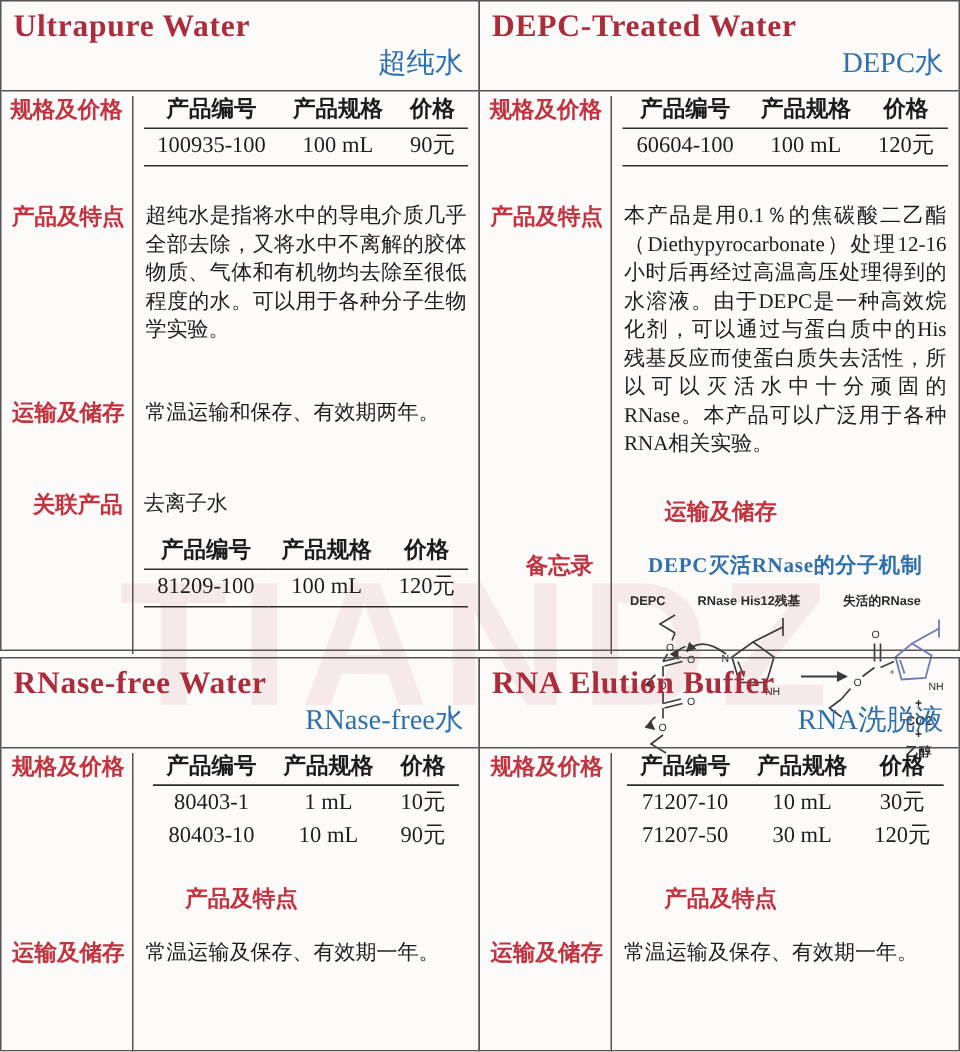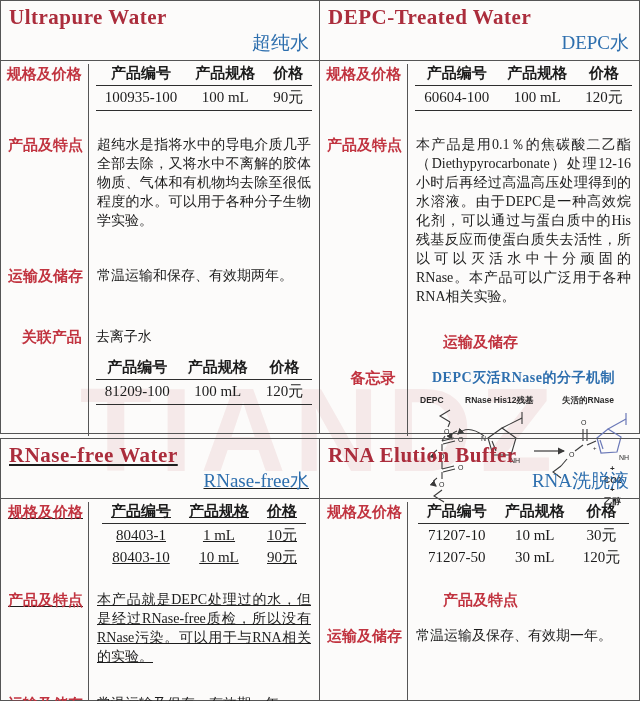--- a/index.html
+++ b/index.html
@@ -13,21 +13,21 @@
     font-family:"Liberation Sans","DejaVu Sans",sans-serif;font-weight:bold;
     font-size:118px;letter-spacing:8px;color:rgba(219,166,166,0.20);
     white-space:nowrap;z-index:0;user-select:none;
   }
   .panel{
     position:absolute;border:1px solid #555;box-sizing:border-box;
     background:transparent;z-index:1;
   }
   .panel.tl{left:0;top:0;width:320px;height:434px;}
   .panel.tr{left:319px;top:0;width:321px;height:434px;}
-  .panel.bl{left:0;top:438px;width:320px;height:263px;text-decoration:underline;}
+  .panel.bl{left:0;top:438px;width:320px;height:263px;}
   .panel.br{left:319px;top:438px;width:321px;height:263px;}
   .panel-header{border-bottom:1px solid #555;padding:3px 8px 2px 8px;height:54px;box-sizing:content-box;}
   .panel-title{font-size:21px;font-weight:bold;color:#ab2d3c;letter-spacing:.5px;line-height:26px;}
   .panel-subtitle{text-align:right;font-size:19px;color:#2e6fae;line-height:26px;padding-right:2px;}
   .panel-body{position:relative;height:calc(100% - 60px);}
   .panel-body::before{
     content:"";position:absolute;left:87px;top:0;bottom:0;width:1px;background:#555;
   }
   .section{display:flex;align-items:flex-start;justify-content:center;}
   .sec-label{
@@ -253,21 +253,20 @@
               <td>80403-10</td>
               <td>10 mL</td>
               <td>90元</td>
             </tr>
           </tbody>
         </table>
       </div>
     </div>
     <div class="section mt10">
       <div class="sec-label">产品及特点</div>
-      <div class="sec-content">本产品就是DEPC处理过的水，但是经过RNase-free质检，所以没有RNase污染。可以用于与RNA相关的实验。</div>
     </div>
     <div class="section mt16">
       <div class="sec-label">运输及储存</div>
       <div class="sec-content">常温运输及保存、有效期一年。</div>
     </div>
   </div>
 </section>
 
 <section class="panel br">
   <header class="panel-header">

